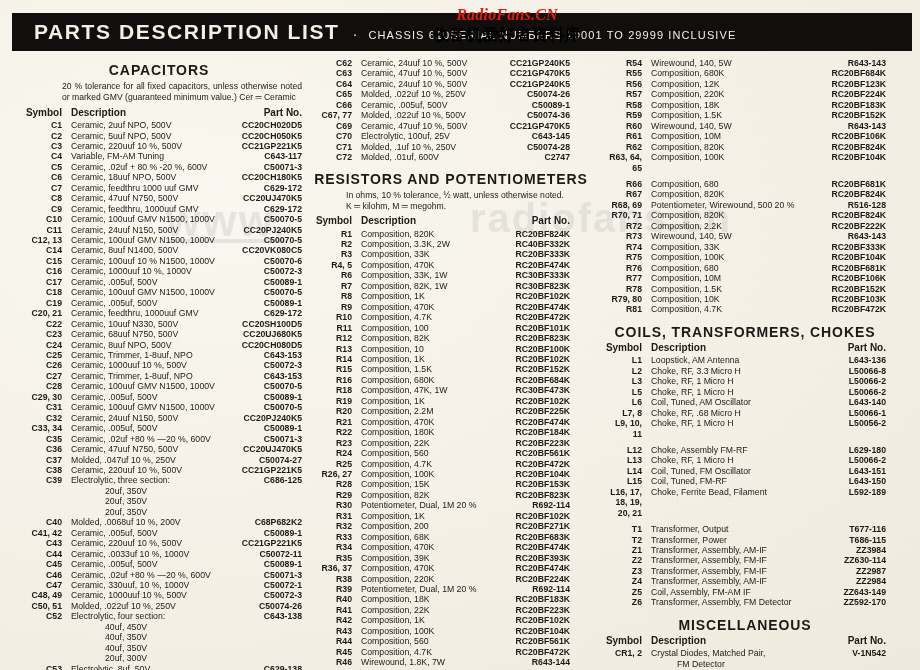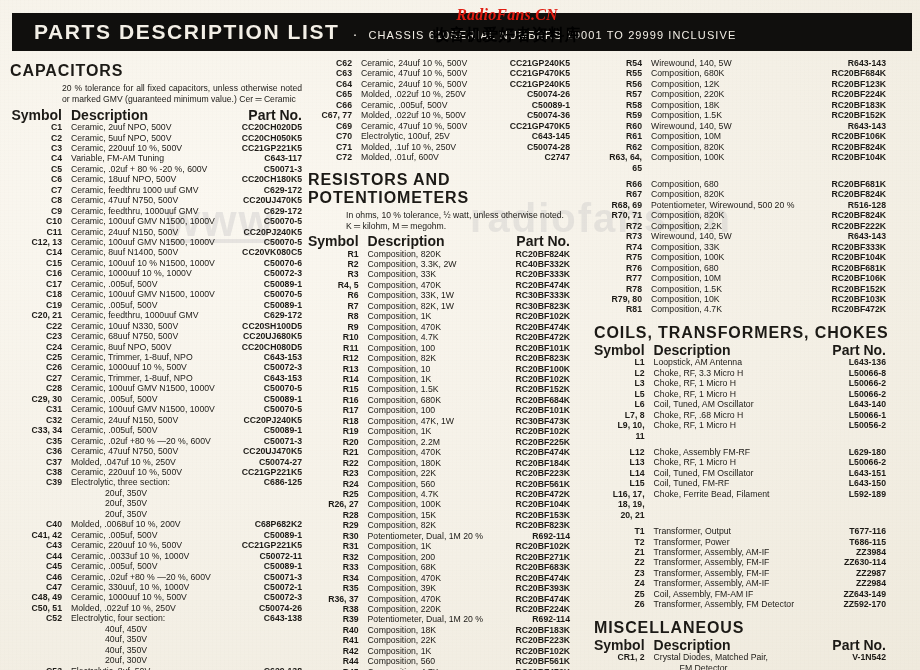--- a/index.html
+++ b/index.html
@@ -39,30 +39,30 @@
   .wm-mid2{position:absolute;left:470px;top:196px;font-size:40px;font-weight:700;
     color:rgba(150,152,158,.18);letter-spacing:2px;pointer-events:none;}
 
   
   .cols{position:absolute;left:10px;top:58px;width:900px;height:606px;display:flex;}
   .col{position:relative;height:100%;}
   .col1{width:298px;}
   .col2{width:286px;}
   .col3{width:302px;}
 
-  .sec-title{text-align:left;font-size:16px;font-weight:700;letter-spacing:.9px;
+  .sec-title{text-align:center;font-size:14px;font-weight:700;letter-spacing:.9px;
     margin:4px 0 3px 0;}
   .sec-note{font-size:8.6px;line-height:11.3px;text-align:justify;
     margin:0 6px 4px 52px;}
   .sec-note.c2{margin-left:38px;margin-right:30px;}
 
   table{border-collapse:collapse;width:100%;}
   td{font-size:8.7px;line-height:10.45px;padding:0;vertical-align:top;
     white-space:nowrap;}
-  .hdr td{font-weight:700;font-size:14px;padding-bottom:2px;}
+  .hdr td{font-weight:700;font-size:10px;padding-bottom:2px;}
   .sym{font-weight:700;text-align:right;padding-right:9px;}
   .desc{}
   .part{font-weight:700;text-align:right;}
   .cont .sym{font-weight:700;}
   .ind .desc{padding-left:34px;}
   .ind2 .desc{padding-left:26px;}
 
   
   .col1 .sym{width:52px;}
   .col1 .part{width:80px;padding-right:6px;}
@@ -520,25 +520,20 @@
             <td class="sym">R15</td>
             <td class="desc">Composition, 1.5K</td>
             <td class="part">RC20BF152K</td>
           </tr>
           <tr>
             <td class="sym">R16</td>
             <td class="desc">Composition, 680K</td>
             <td class="part">RC20BF684K</td>
           </tr>
           <tr>
-            <td class="sym">R17</td>
-            <td class="desc">Composition, 100</td>
-            <td class="part">RC20BF101K</td>
-          </tr>
-          <tr>
             <td class="sym">R18</td>
             <td class="desc">Composition, 47K, 1W</td>
             <td class="part">RC30BF473K</td>
           </tr>
           <tr>
             <td class="sym">R19</td>
             <td class="desc">Composition, 1K</td>
             <td class="part">RC20BF102K</td>
           </tr>
           <tr>
@@ -638,20 +633,25 @@
           </tr>
           <tr>
             <td class="sym">R41</td>
             <td class="desc">Composition, 22K</td>
             <td class="part">RC20BF223K</td>
           </tr>
           <tr>
             <td class="sym">R42</td>
             <td class="desc">Composition, 1K</td>
             <td class="part">RC20BF102K</td>
+          </tr>
+          <tr>
+            <td class="sym">R43</td>
+            <td class="desc">Composition, 100K</td>
+            <td class="part">RC20BF104K</td>
           </tr>
           <tr>
             <td class="sym">R44</td>
             <td class="desc">Composition, 560</td>
             <td class="part">RC20BF561K</td>
           </tr>
           <tr>
             <td class="sym">R45</td>
             <td class="desc">Composition, 4.7K</td>
             <td class="part">RC20BF472K</td>

